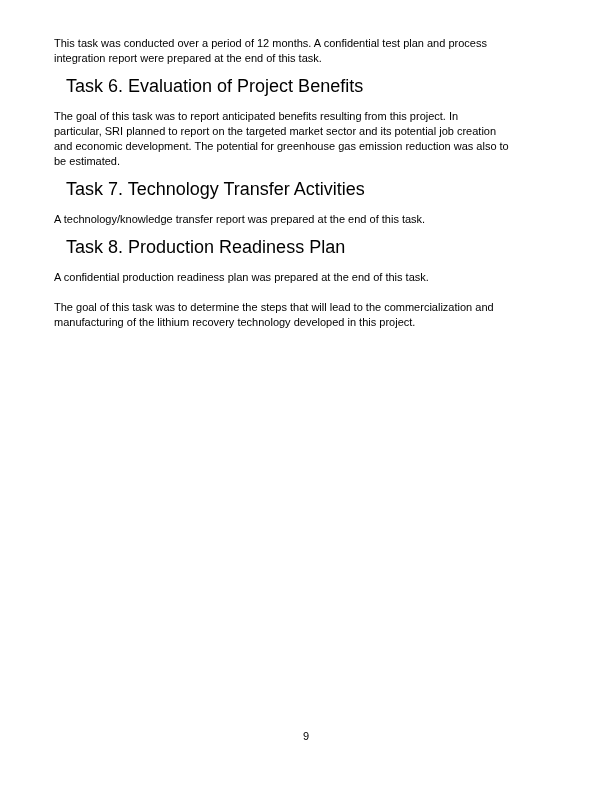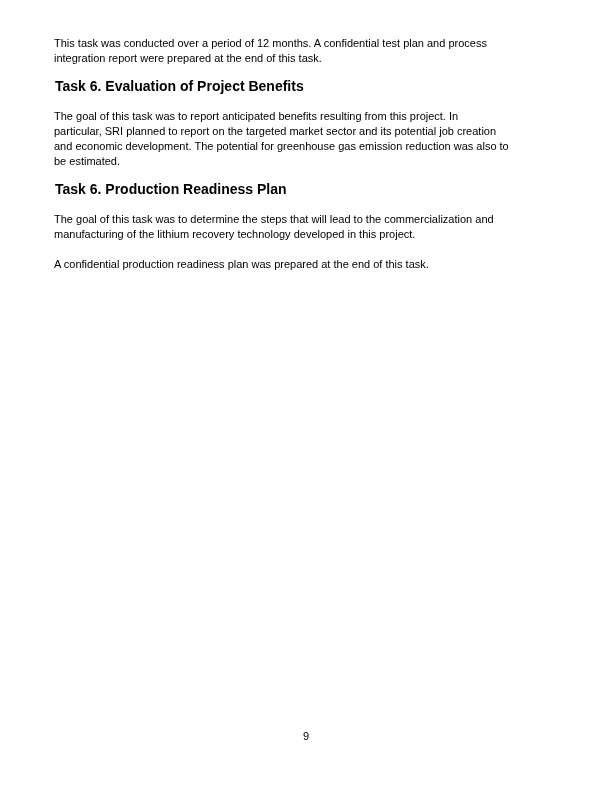--- a/index.html
+++ b/index.html
@@ -26,24 +26,24 @@
     margin: 15px 0 0 0;
     font-size: 11px;
     line-height: 15px;
     white-space: pre-wrap;
     color: #000000;
   }
   .para:first-child {
     margin-top: 0;
   }
   .section-heading {
-    margin: 12px 0 2px 1px;
-    font-size: 14px;
+    margin: 12px 0 2px 12px;
+    font-size: 18px;
     line-height: 16px;
-    font-weight: bold;
+    font-weight: normal;
     color: #000000;
   }
   .page-number {
     position: absolute;
     left: 0;
     right: 0;
     top: 729px;
     text-align: center;
     font-size: 11px;
     line-height: 15px;
@@ -58,22 +58,24 @@
 
     <p class="para">This task was conducted over a period of 12 months. A confidential test plan and process
 integration report were prepared at the end of this task.</p>
 
     <h2 class="section-heading">Task 6. Evaluation of Project Benefits</h2>
     <p class="para">The goal of this task was to report anticipated benefits resulting from this project. In
 particular, SRI planned to report on the targeted market sector and its potential job creation
 and economic development. The potential for greenhouse gas emission reduction was also to
 be estimated.</p>
 
+    <h2 class="section-heading">Task 7. Technology Transfer Activities</h2>
+    <p class="para">A technology/knowledge transfer report was prepared at the end of this task.</p>
 
-    <h2 class="section-heading">Task 6. Production Readiness Plan</h2>
+    <h2 class="section-heading">Task 8. Production Readiness Plan</h2>
+    <p class="para">A confidential production readiness plan was prepared at the end of this task.</p>
     <p class="para">The goal of this task was to determine the steps that will lead to the commercialization and
 manufacturing of the lithium recovery technology developed in this project.</p>
-    <p class="para">A confidential production readiness plan was prepared at the end of this task.</p>
 
   </div>
 
   <div class="page-number">9</div>
 </div>
 
 </body></html>

